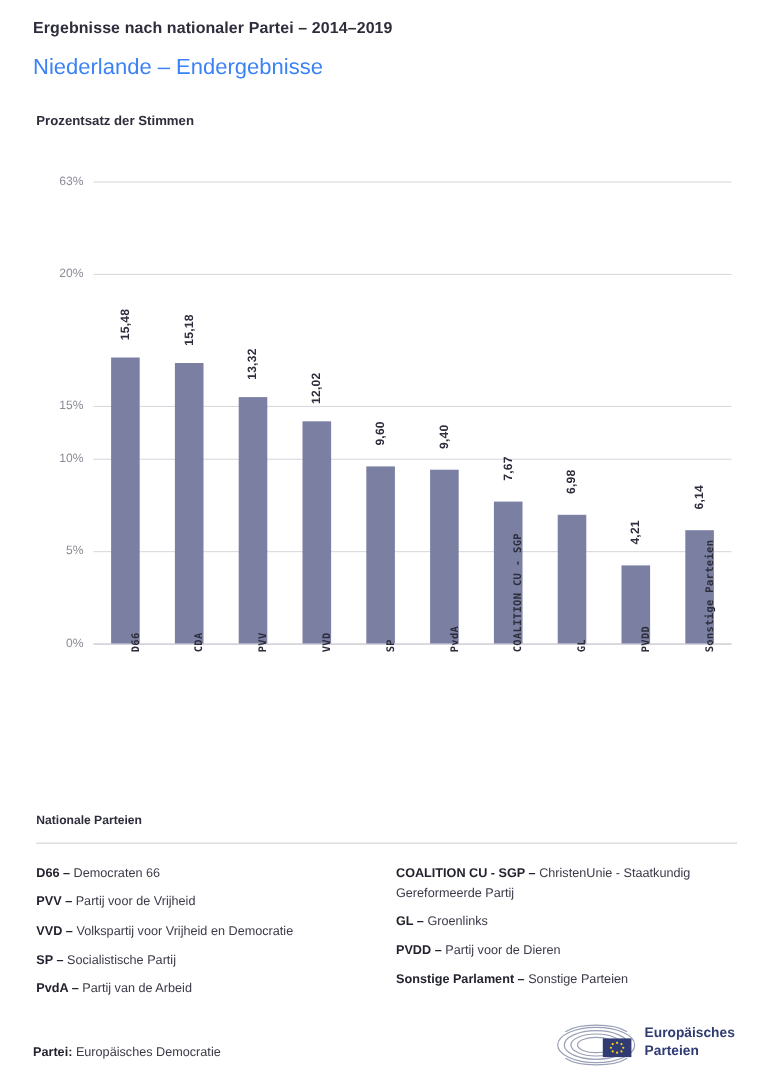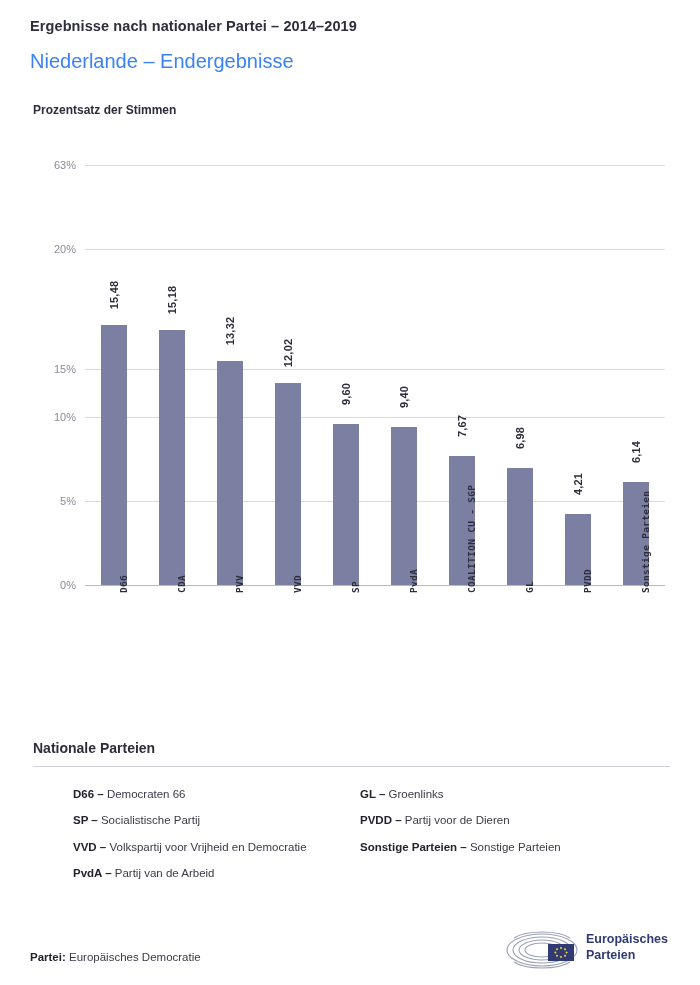--- a/index.html
+++ b/index.html
@@ -124,40 +124,40 @@
     transform-origin: left top;
     transform: rotate(-90deg) translate(-8px, 0);
     letter-spacing: 0.3px;
   }
 
   
   .legend-title {
     position: absolute;
     left: 33px;
     top: 740px;
-    font-size: 14px;
+    font-size: 11px;
     font-weight: bold;
     color: #2d2d3c;
   }
   .legend-rule {
     position: absolute;
     left: 33px;
     top: 766px;
     width: 637px;
     height: 1px;
     background: #d0d0d8;
   }
   .legend-col {
     position: absolute;
     top: 786px;
     font-size: 11.5px;
     line-height: 1.55;
     color: #3a3a48;
   }
-  .legend-col.left { left: 33px; width: 300px; margin-left: 40px; }
+  .legend-col.left { left: 33px; width: 300px; }
   .legend-col.right { left: 360px; width: 310px; }
   .legend-item {
     margin-bottom: 8.5px;
   }
   .legend-item b {
     font-weight: bold;
     color: #23232f;
   }
 
   
@@ -270,28 +270,30 @@
             <div class="bar-cat" style="left: 33px;">Sonstige Parteien</div>
           </div>
         </div>
     </div>
   </div>
 
   <div class="legend-title">Nationale Parteien</div>
   <div class="legend-rule"></div>
   <div class="legend-col left" id="legend-left">
       <div class="legend-item"><b>D66 –</b><span> Democraten 66</span></div>
+      <div class="legend-item"><b>PVV –</b><span> Partij voor de Vrijheid</span></div>
+      <div class="legend-item"><b>VVD –</b><span> Volkspartij voor Vrijheid en Democratie</span></div>
       <div class="legend-item"><b>SP –</b><span> Socialistische Partij</span></div>
-      <div class="legend-item"><b>VVD –</b><span> Volkspartij voor Vrijheid en Democratie</span></div>
       <div class="legend-item"><b>PvdA –</b><span> Partij van de Arbeid</span></div>
     </div>
   <div class="legend-col right" id="legend-right">
+      <div class="legend-item"><b>COALITION CU - SGP –</b><span> ChristenUnie - Staatkundig Gereformeerde Partij</span></div>
       <div class="legend-item"><b>GL –</b><span> Groenlinks</span></div>
       <div class="legend-item"><b>PVDD –</b><span> Partij voor de Dieren</span></div>
-      <div class="legend-item"><b>Sonstige Parteien –</b><span> Sonstige Parteien</span></div>
+      <div class="legend-item"><b>Sonstige Parlament –</b><span> Sonstige Parteien</span></div>
     </div>
 
   <div class="source">
     <b>Partei:</b><span> Europäisches Democratie</span>
   </div>
 
   <div class="logo">
     <svg width="76" height="44" viewBox="0 0 76 44">
       <g stroke="#9aa0b5" fill="none" stroke-width="1.1">
         <ellipse cx="38" cy="22" rx="35" ry="16"></ellipse>

